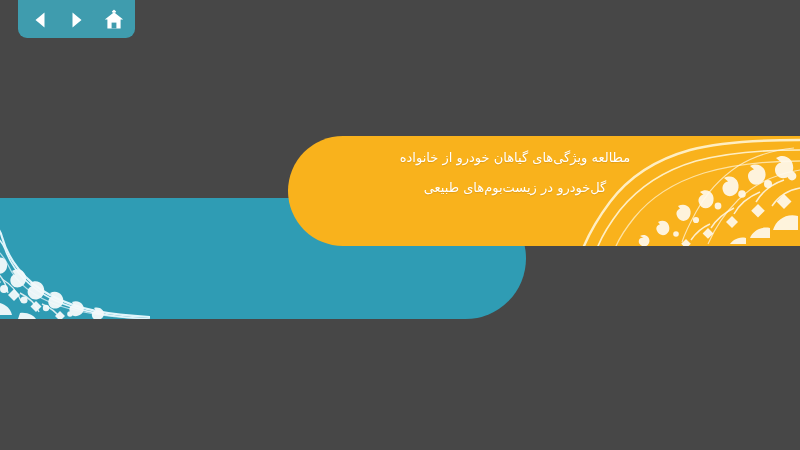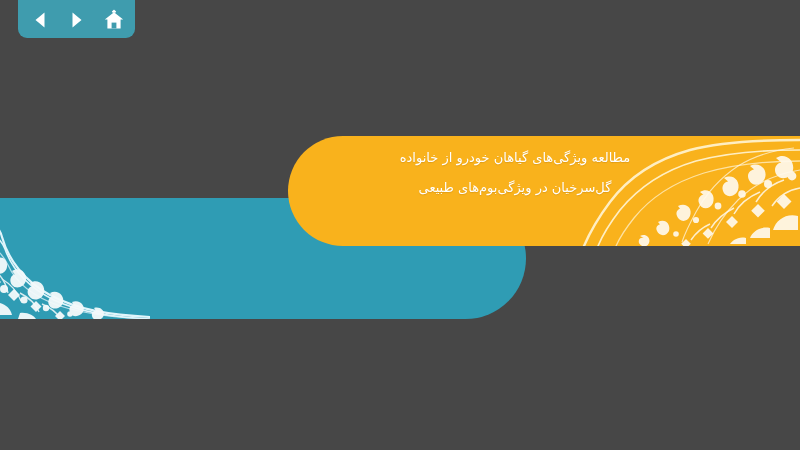--- a/index.html
+++ b/index.html
@@ -188,21 +188,21 @@
       </g>
       <g fill="none" stroke="#ffffff" stroke-width="1.1" opacity="0.7">
         <path d="M224 12 c-20 2 -40 8 -56 18 c-18 12 -32 28 -42 46 c-6 11 -11 21 -14 30"></path>
         <path d="M230 34 c-24 4 -46 14 -62 30 c-14 14 -24 30 -30 44"></path>
       </g>
     </svg>
   </div>
 
   <div id="title-block">
     <span class="tline">مطالعه ویژگی‌های گیاهان خودرو از خانواده</span>
-    <span class="tline">گل‌سرخیان در ویژگی‌بوم‌های طبیعی</span>
+    <span class="tline">گل‌خودرو در زیست‌بوم‌های طبیعی</span>
   </div>
 
   <div id="nav-bar">
     <div class="nav-btn">
       <svg width="20" height="20" viewBox="0 0 20 20">
         <path d="M14.5 2.5 L5.5 10 L14.5 17.5 Z" fill="#ffffff"></path>
       </svg>
     </div>
     <div class="nav-btn">
       <svg width="20" height="20" viewBox="0 0 20 20">

